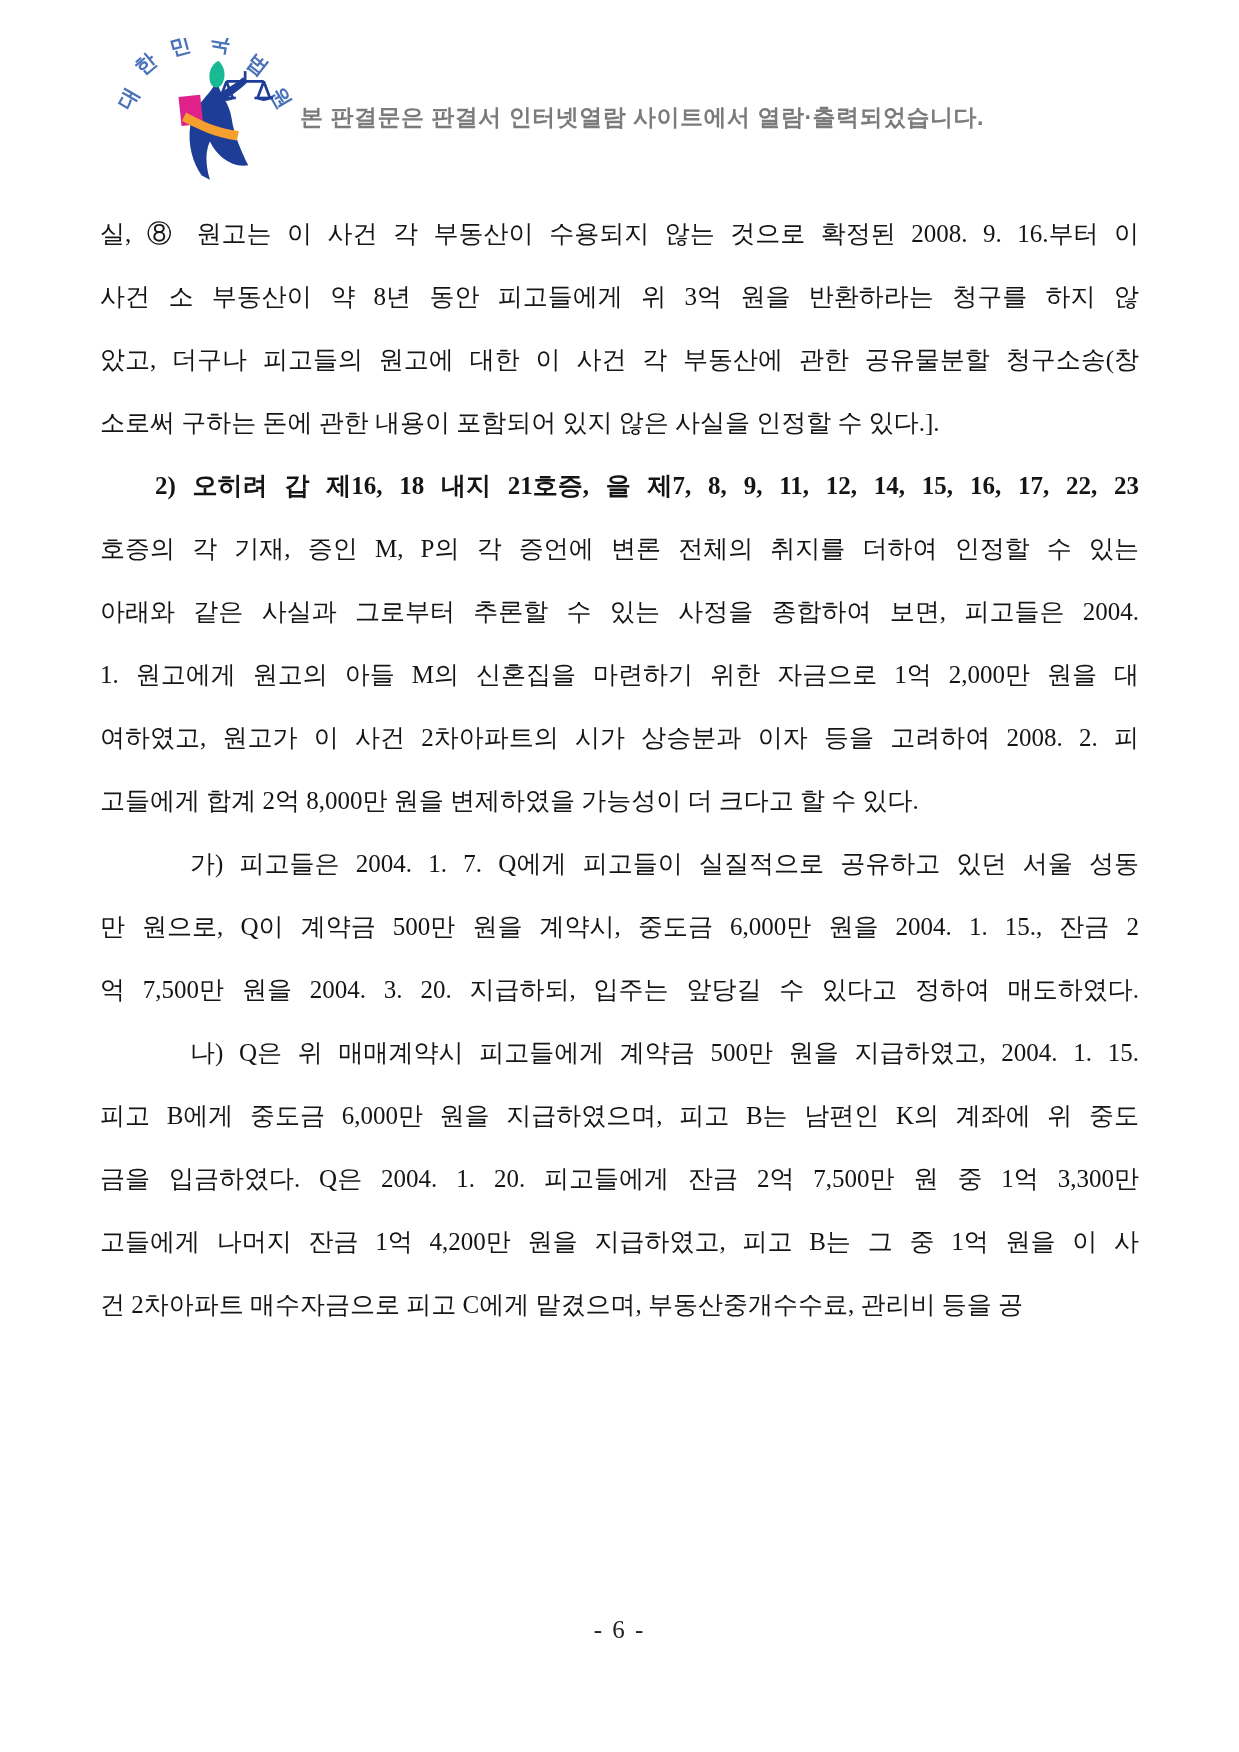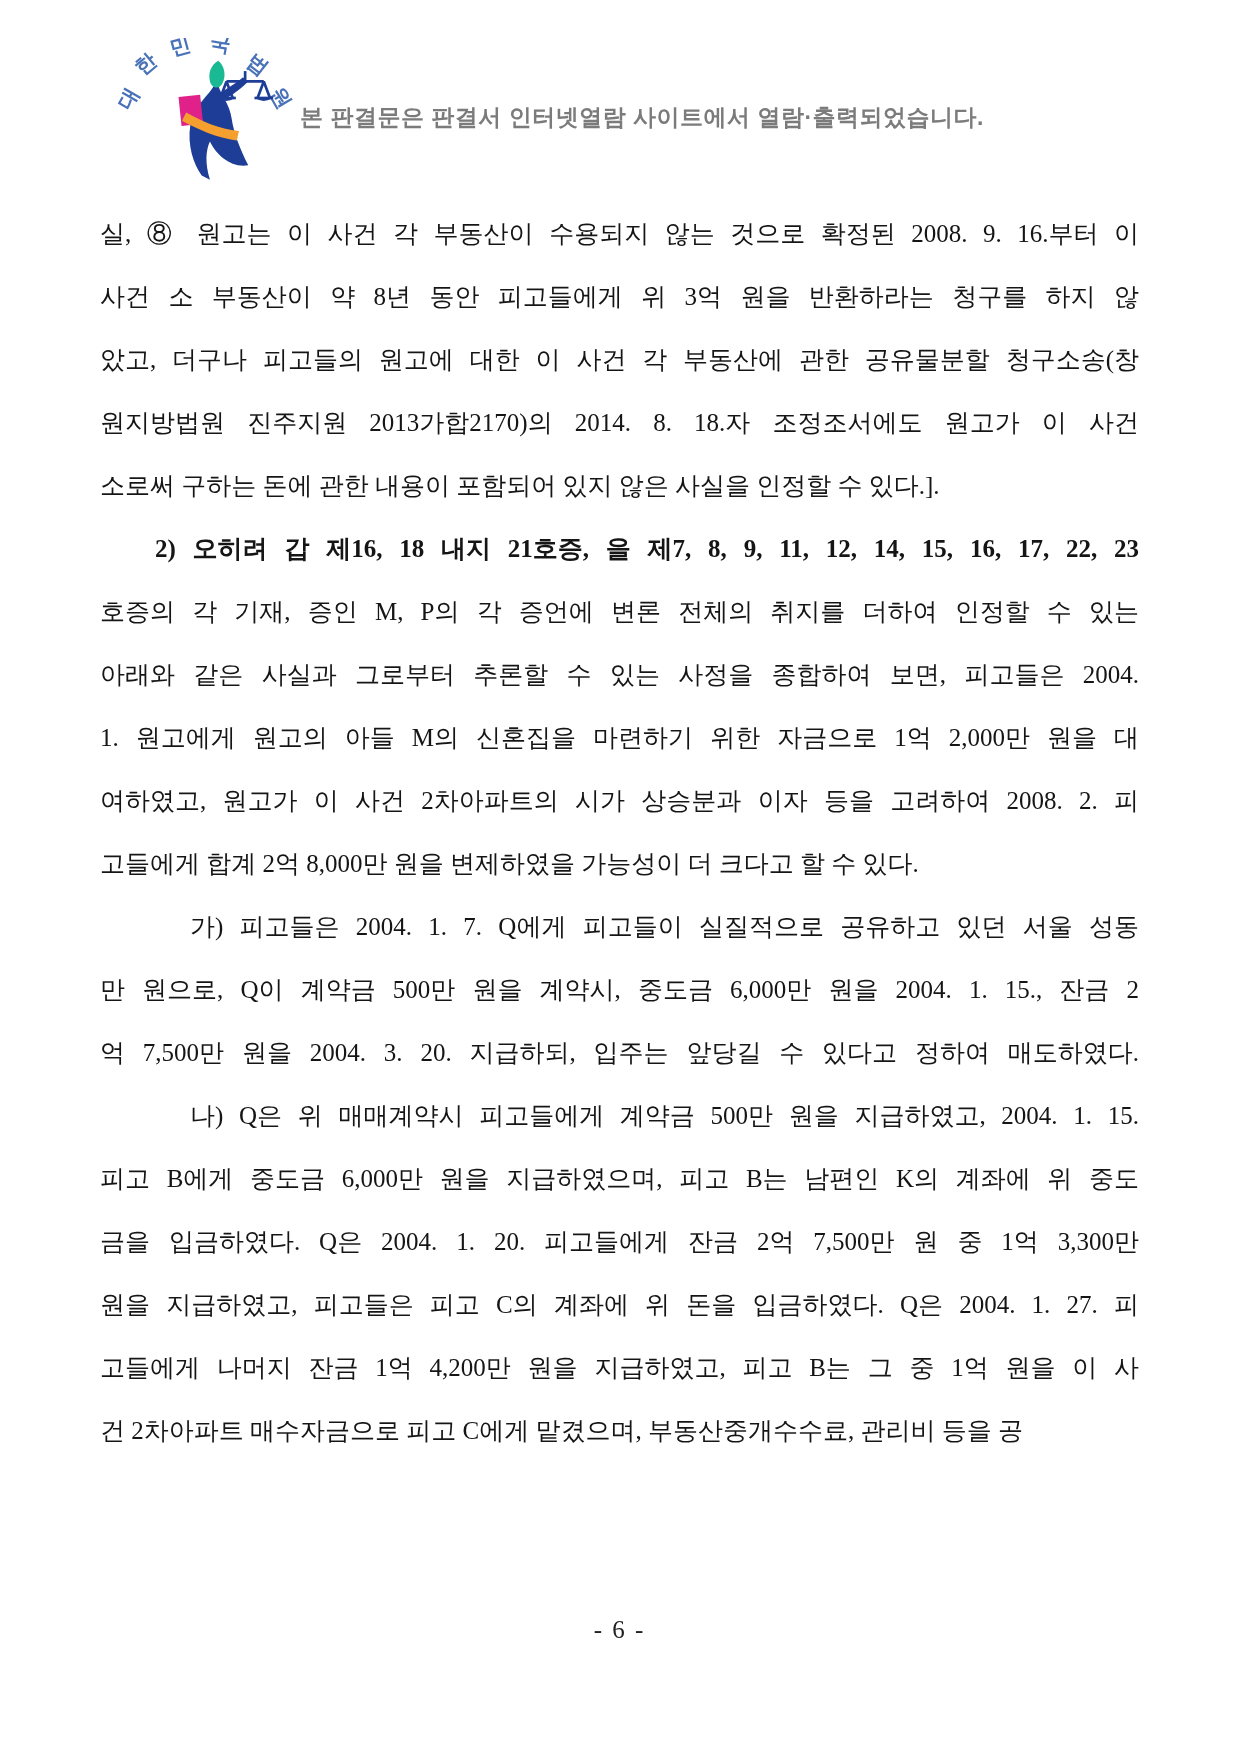--- a/index.html
+++ b/index.html
@@ -82,37 +82,35 @@
 
   <div class="notice">
     <div class="l1">본 판결문은 판결서 인터넷열람 사이트에서 열람·출력되었습니다.</div>
   </div>
 
   <div class="body-text">
 
     <div class="line j">실, ⑧ 원고는 이 사건 각 부동산이 수용되지 않는 것으로 확정된 2008. 9. 16.부터 이</div>
     <div class="line j">사건 소 부동산이 약 8년 동안 피고들에게 위 3억 원을 반환하라는 청구를 하지 않</div>
     <div class="line j">았고, 더구나 피고들의 원고에 대한 이 사건 각 부동산에 관한 공유물분할 청구소송(창</div>
-    <div class="line j">원지방법원 진주지원 2013가합2170)의 2014. 8. 18.자 조정조서에도 원고가 이 사건</div>
     <div class="line">소로써 구하는 돈에 관한 내용이 포함되어 있지 않은 사실을 인정할 수 있다.].</div>
 
     <div class="line j ind1">2) 오히려 갑 제16, 18 내지 21호증, 을 제7, 8, 9, 11, 12, 14, 15, 16, 17, 22, 23</div>
     <div class="line j">호증의 각 기재, 증인 M, P의 각 증언에 변론 전체의 취지를 더하여 인정할 수 있는</div>
     <div class="line j">아래와 같은 사실과 그로부터 추론할 수 있는 사정을 종합하여 보면, 피고들은 2004.</div>
     <div class="line j">1. 원고에게 원고의 아들 M의 신혼집을 마련하기 위한 자금으로 1억 2,000만 원을 대</div>
     <div class="line j">여하였고, 원고가 이 사건 2차아파트의 시가 상승분과 이자 등을 고려하여 2008. 2. 피</div>
     <div class="line">고들에게 합계 2억 8,000만 원을 변제하였을 가능성이 더 크다고 할 수 있다.</div>
 
     <div class="line j ind2">가) 피고들은 2004. 1. 7. Q에게 피고들이 실질적으로 공유하고 있던 서울 성동</div>
     <div class="line j">만 원으로, Q이 계약금 500만 원을 계약시, 중도금 6,000만 원을 2004. 1. 15., 잔금 2</div>
     <div class="line j">억 7,500만 원을 2004. 3. 20. 지급하되, 입주는 앞당길 수 있다고 정하여 매도하였다.</div>
 
     <div class="line j ind2">나) Q은 위 매매계약시 피고들에게 계약금 500만 원을 지급하였고, 2004. 1. 15.</div>
     <div class="line j">피고 B에게 중도금 6,000만 원을 지급하였으며, 피고 B는 남편인 K의 계좌에 위 중도</div>
     <div class="line j">금을 입금하였다. Q은 2004. 1. 20. 피고들에게 잔금 2억 7,500만 원 중 1억 3,300만</div>
-    <div class="line j">원을 지급하였고, 피고들은 피고 C의 계좌에 위 돈을 입금하였다. Q은 2004. 1. 27. 피</div>
     <div class="line j">고들에게 나머지 잔금 1억 4,200만 원을 지급하였고, 피고 B는 그 중 1억 원을 이 사</div>
     <div class="line">건 2차아파트 매수자금으로 피고 C에게 맡겼으며, 부동산중개수수료, 관리비 등을 공</div>
   </div>
 
   <div class="page-number">- 6 -</div>
 
 </div>
 
 </body></html>

